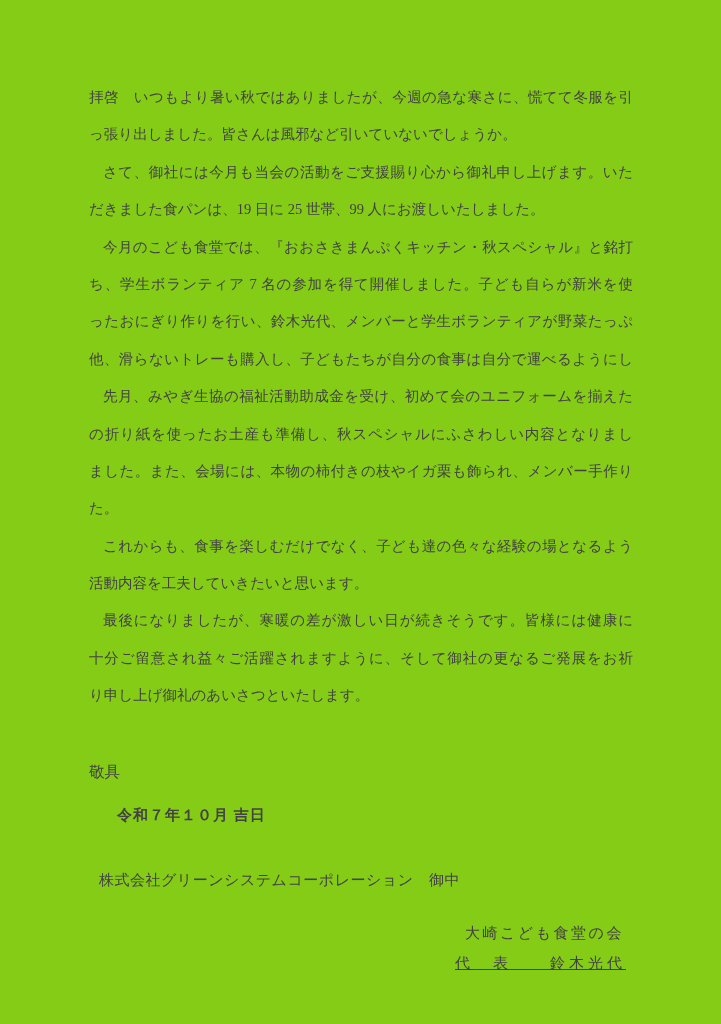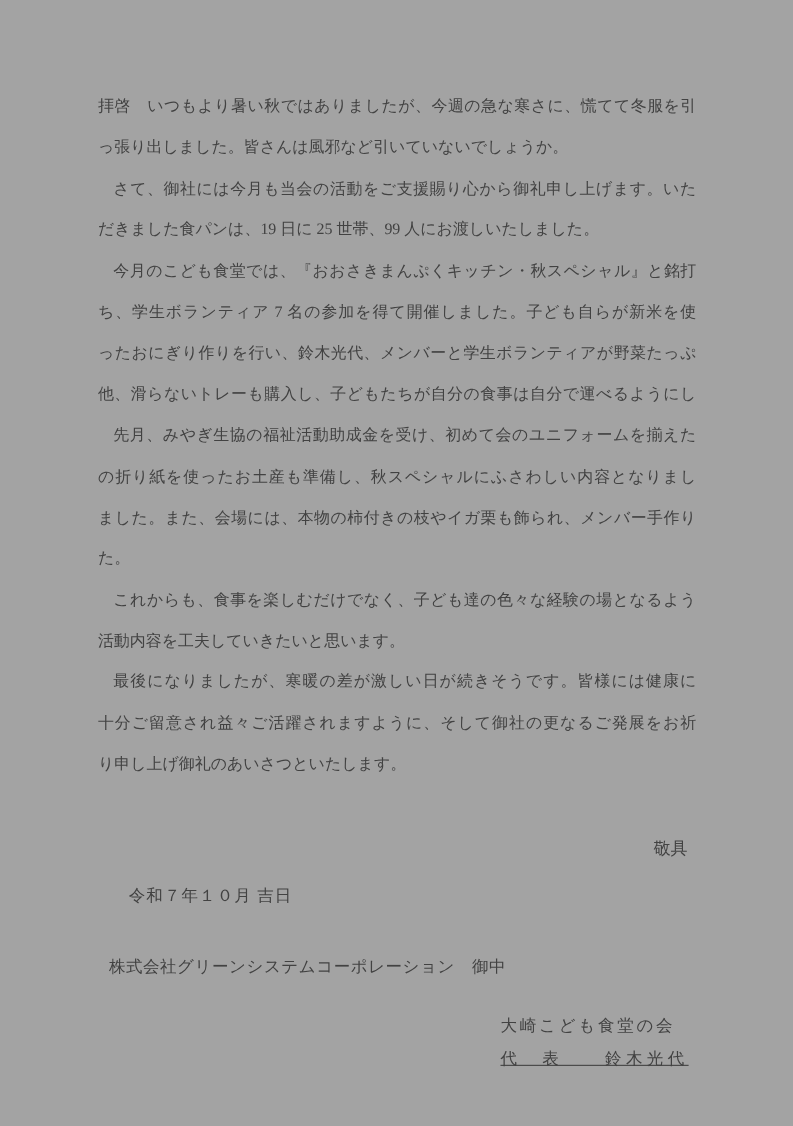--- a/index.html
+++ b/index.html
@@ -5,21 +5,21 @@
 <style>
   html, body {
     margin: 0;
     padding: 0;
     background: #fcfcfb;
   }
   .page {
     position: relative;
     width: 721px;
     height: 1024px;
-    background: #a3a3a3;
+    background: #84cc16;
     overflow: hidden;
     font-family: "Liberation Serif", "DejaVu Serif", serif;
     color: #424242;
   }
   
   .letter-body {
     position: absolute;
     left: 89px;
     top: 79px;
     width: 544px;
@@ -40,49 +40,51 @@
   .ind {
     text-indent: 14px;
   }
   .closing {
     position: absolute;
     left: 89px;
     top: 753px;
     width: 544px;
     box-sizing: border-box;
     padding-right: 8px;
-    text-align: right;
+    text-align: left;
     font-size: 15.5px;
     line-height: 37.5px;
   }
   .date-line {
     position: absolute;
     left: 117px;
     top: 806px;
     font-size: 15px;
     line-height: 18px;
     letter-spacing: 1px;
+    font-weight: bold;
   }
   .recipient-line {
     position: absolute;
     left: 99px;
     top: 871px;
     font-size: 15px;
     line-height: 18px;
     letter-spacing: 0.5px;
   }
   .signature {
     position: absolute;
     left: 455px;
     top: 918px;
     font-size: 15px;
     line-height: 30px;
   }
   .sig-org {
     letter-spacing: 2.5px;
+    margin-left: 10px;
   }
   .sig-rep {
     letter-spacing: 4px;
     text-decoration: underline;
   }
 </style>
 </head>
 <body>
 
 <div class="page">

